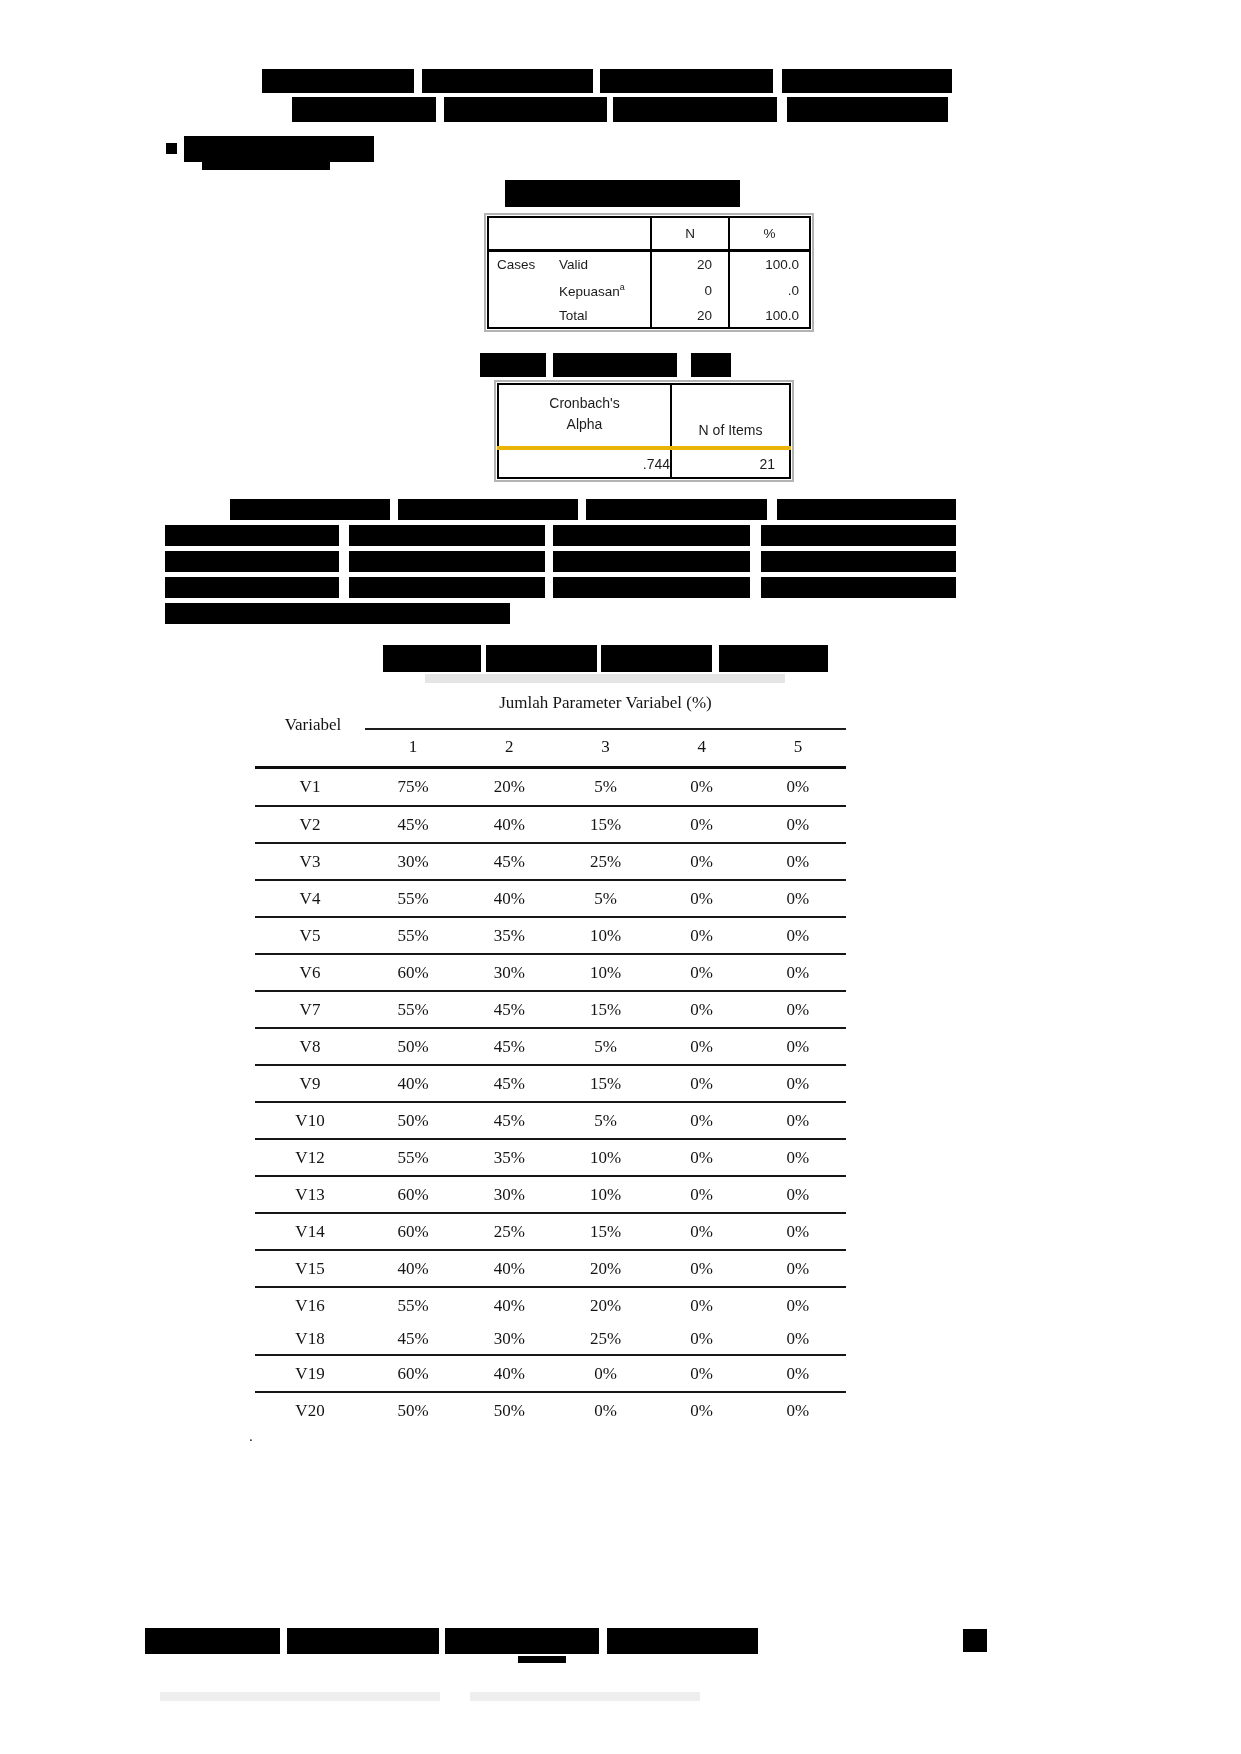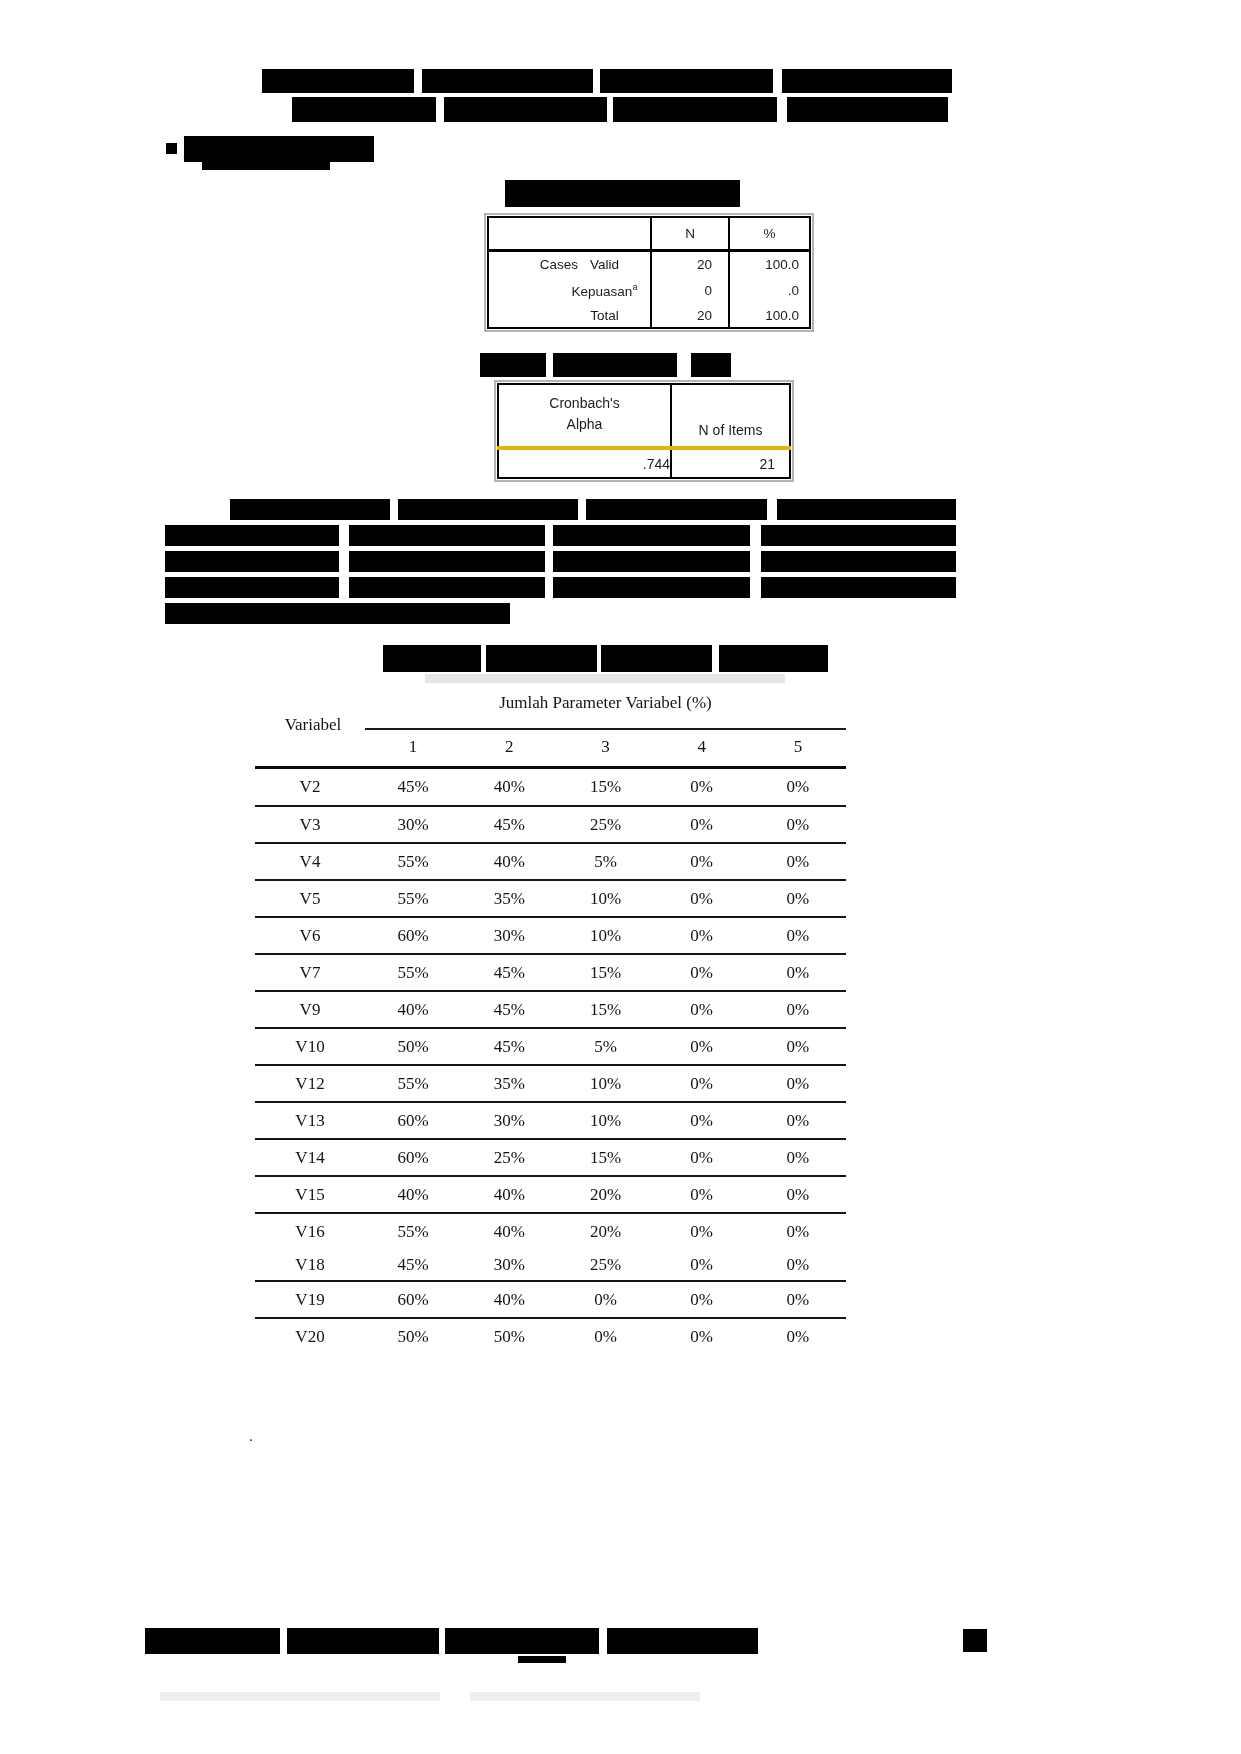--- a/index.html
+++ b/index.html
@@ -22,21 +22,21 @@
     border:2px solid #000; outline:2px solid #b3b3b3; outline-offset:1px;
     background:#fff;
   }
   .spss th { font-weight:normal; }
 
   .case-tbl { left:487px; top:216px; width:322px; font-size:13.5px; }
   .case-tbl th, .case-tbl td.num { border-left:2px solid #000; }
   .case-tbl tr.hdr th, .case-tbl tr.hdr td { border-bottom:3px solid #000; height:33px; text-align:center; }
   .case-tbl tr.r1 td { height:28px; }
   .case-tbl tr.r2 td, .case-tbl tr.r3 td { height:25px; }
-  .case-tbl td.stub { padding-left:8px;text-align:center; }
+  .case-tbl td.stub { padding-left:8px; }
   .case-tbl td.stub .grp { display:inline-block; width:62px; }
   .case-tbl td.stub.indent { padding-left:70px; }
   .case-tbl td.num { text-align:right; padding-right:16px; }
   .case-tbl td.num.pct { padding-right:10px; }
   .case-tbl sup { font-size:9px; vertical-align:super; }
 
   .rel-tbl { left:497px; top:383px; width:292px; font-size:14px; }
   .rel-tbl th:last-child, .rel-tbl td:last-child { border-left:2px solid #000; }
   .rel-tbl tr.hdr th { border-bottom:4px solid #eab308; height:64px; text-align:center; }
   .rel-tbl th.alpha-h { vertical-align:middle; padding:2px 38px 6px; line-height:1.45; }
@@ -151,20 +151,28 @@
           <span>2</span>
           <span>3</span>
           <span>4</span>
           <span>5</span>
         </div>
       </div>
     </div>
     <div class="bt-heavy"></div>
     <table class="bt">
       <tbody>
+          <tr>
+            <td>V1</td>
+            <td>75%</td>
+            <td>20%</td>
+            <td>5%</td>
+            <td>0%</td>
+            <td>0%</td>
+          </tr>
       <tr>
             <td>V2</td>
             <td>45%</td>
             <td>40%</td>
             <td>15%</td>
             <td>0%</td>
             <td>0%</td>
           </tr>
       <tr>
             <td>V3</td>
@@ -196,20 +204,28 @@
             <td>30%</td>
             <td>10%</td>
             <td>0%</td>
             <td>0%</td>
           </tr>
       <tr>
             <td>V7</td>
             <td>55%</td>
             <td>45%</td>
             <td>15%</td>
+            <td>0%</td>
+            <td>0%</td>
+          </tr>
+      <tr>
+            <td>V8</td>
+            <td>50%</td>
+            <td>45%</td>
+            <td>5%</td>
             <td>0%</td>
             <td>0%</td>
           </tr>
       <tr>
             <td>V9</td>
             <td>40%</td>
             <td>45%</td>
             <td>15%</td>
             <td>0%</td>
             <td>0%</td>

